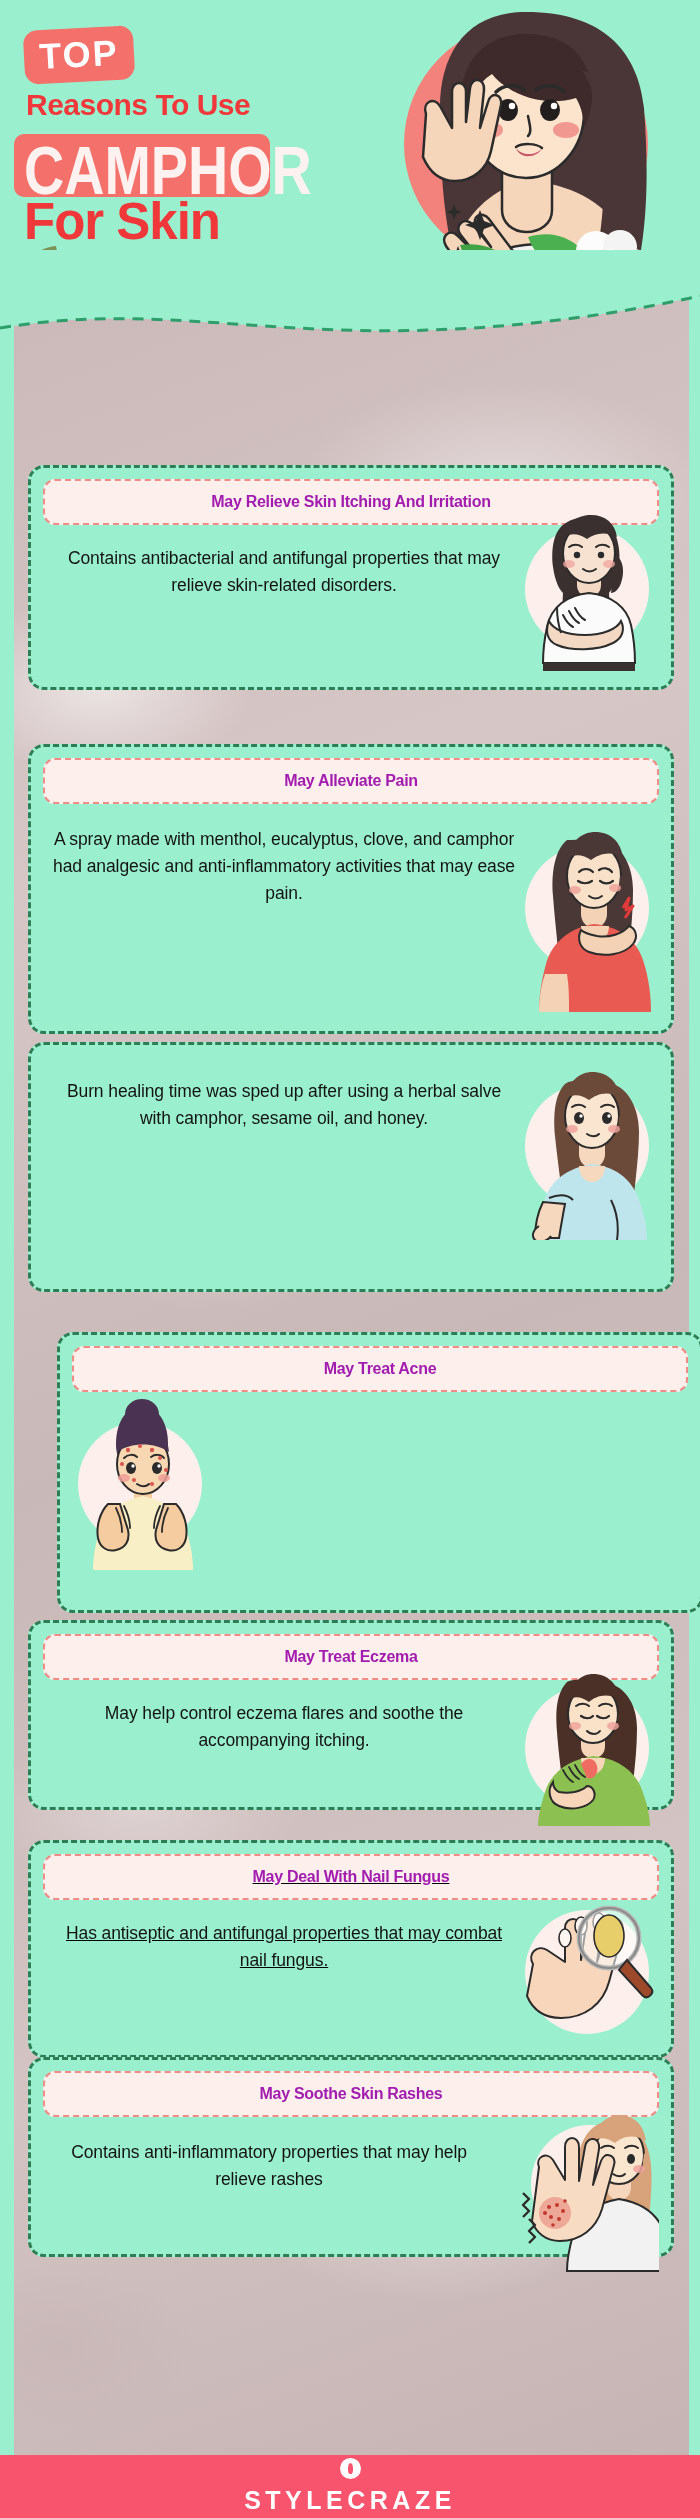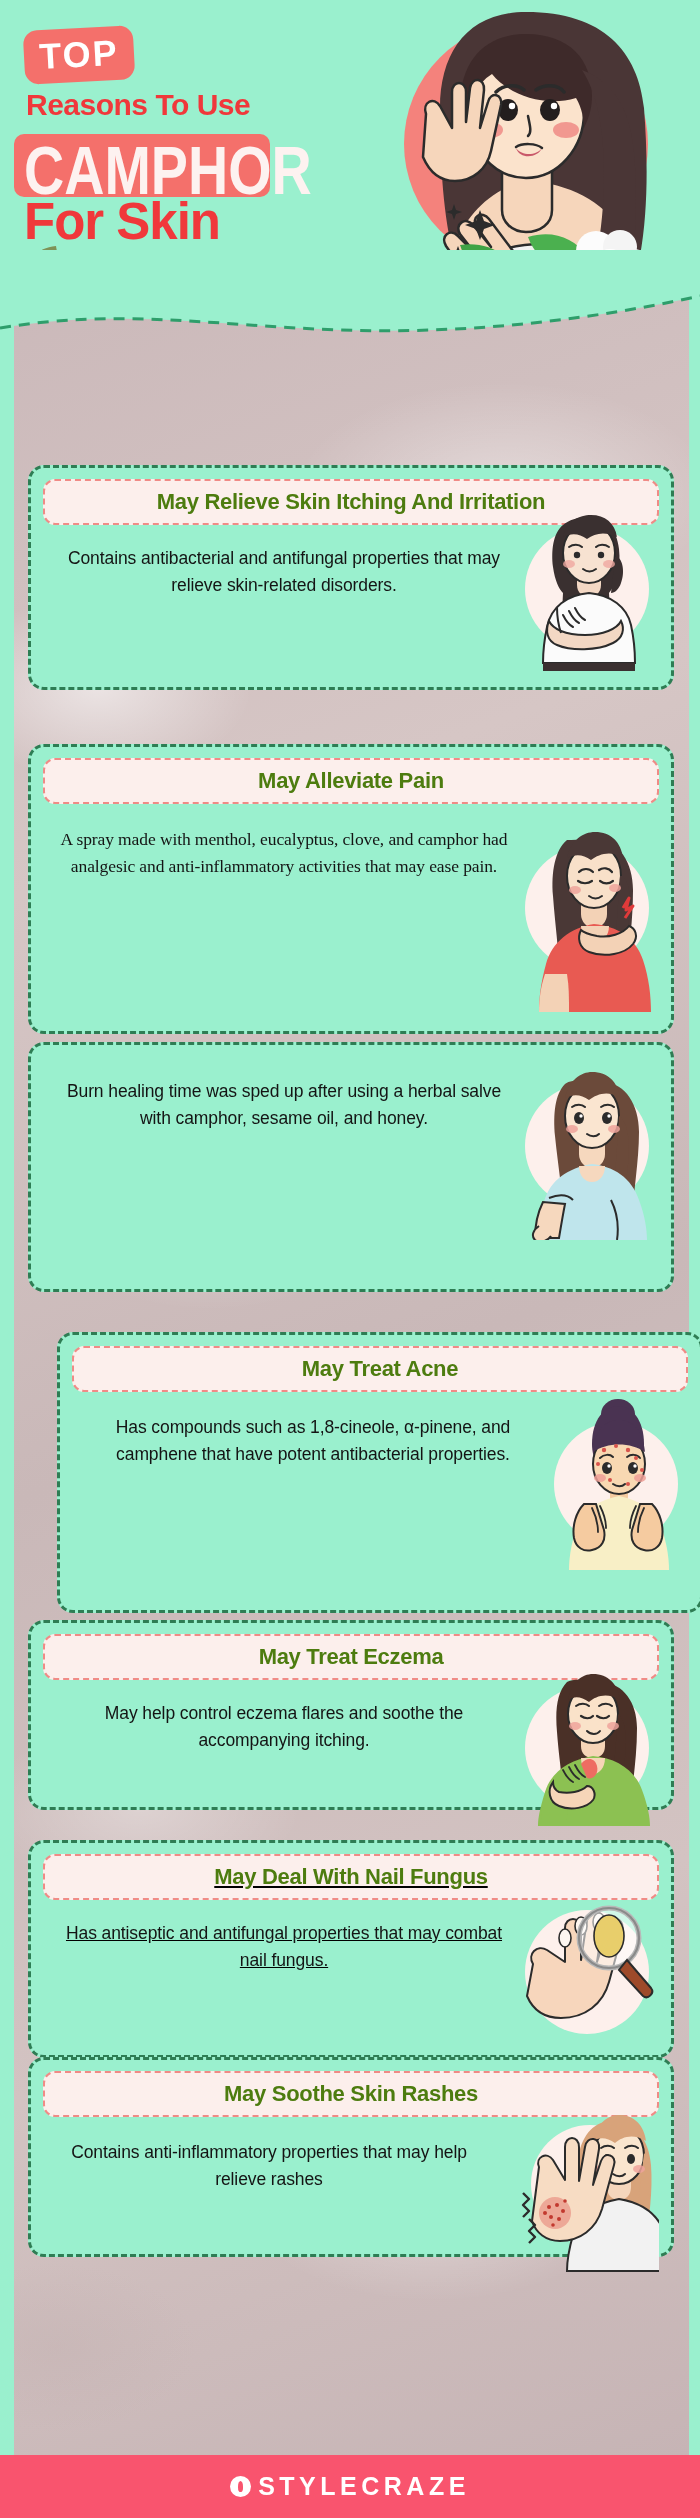--- a/index.html
+++ b/index.html
@@ -108,22 +108,22 @@
   }
   .card-head {
     background:#FCEFEC;
     border:2px dashed #F08B86;
     border-radius:12px;
     height:46px;
     display:flex; align-items:center; justify-content:center;
     padding:0 10px;
   }
   .card-head span {
-    color:#4d7c0f;
-    font-size:22px;
+    color:#a21caf;
+    font-size:16px;
     font-weight:bold;
     letter-spacing:-0.3px;
     text-align:center;
     white-space:nowrap;
   }
   .card-body { position:relative; display:flex; }
   .card-text {
     flex:1;
     padding:16px 4px 4px 10px;
     color:#141414;
@@ -143,20 +143,21 @@
   }
   .art-svg { position:absolute; left:0; top:-14px; width:140px; height:160px; }
 
   
   .footer {
     position:absolute; left:0; bottom:0;
     width:700px; height:63px;
     background:#F9546E;
     display:flex; align-items:center; justify-content:center;
     gap:7px;
+    flex-direction:column;
   }
   .footer-logo-mark {
     width:21px; height:21px; border-radius:50%;
     background:#FFFFFF;
     display:flex; align-items:center; justify-content:center;
   }
   .footer-logo-mark i {
     display:block; width:5px; height:11px;
     border-radius:50% 50% 40% 40%;
     background:#F9546E;
@@ -294,21 +295,21 @@
           </svg>
         </div>
       </div>
     </div>
 
     <div class="card" style="top:744px;height:290px;">
       <div class="card-head">
         <span>May Alleviate Pain</span>
       </div>
       <div class="card-body">
-        <div class="card-text" style="padding-top:22px;font-family:Liberation Serif, serif;">A spray made with menthol, eucalyptus, clove, and camphor had analgesic and anti-inflammatory activities that may ease pain.</div>
+        <div class="card-text" style="padding-top:22px;">A spray made with menthol, eucalyptus, clove, and camphor had analgesic and anti-inflammatory activities that may ease pain.</div>
         <div class="card-art">
           <div class="art-circle" style="top:42px;"></div>
           <svg class="art-svg" style="top:20px;height:190px;" viewBox="0 0 140 190">
             <path d="M48 16c-12 10-16 32-14 56 2 28 6 54 6 78h68c2-26 6-54 6-84 0-28-14-48-34-50-12-1-24 0-32 0z" fill="#4A3836"></path>
             <path d="M62 60h26v30c0 8-6 14-13 14s-13-6-13-14z" fill="#F3D2B6"></path>
             <ellipse cx="75" cy="52" rx="27" ry="32" fill="#F8E0C9" stroke="#2B2B2B" stroke-width="2"></ellipse>
             <path d="M48 34c4-18 16-26 28-26 16 0 26 10 28 26-12-8-24-4-32 2-8-6-16-6-24-2z" fill="#4A3836"></path>
             <path d="M103 52c8 4 10 26 6 52-2 16-8 28-14 34l6-86z" fill="#4A3836"></path>
             <path d="M60 48c4-4 10-4 14 0M80 46c4-3 10-2 13 2" stroke="#2B2B2B" stroke-width="2.2" fill="none" stroke-linecap="round"></path>
             <path d="M59 57c4 3 10 3 14 0M81 57c4 3 9 3 13 0" stroke="#2B2B2B" stroke-width="2.2" fill="none" stroke-linecap="round"></path>
@@ -353,21 +354,20 @@
           </svg>
         </div>
       </div>
     </div>
 
     <div class="card" style="top:1332px;height:281px;margin-left:29px;">
       <div class="card-head">
         <span>May Treat Acne</span>
       </div>
       <div class="card-body">
-        <div class="card-text" style="padding-top:22px;">Has compounds such as 1,8-cineole, α-pinene, and camphene that have potent antibacterial properties.</div>
         <div class="card-art">
           <div class="art-circle" style="top:30px;"></div>
           <svg class="art-svg" style="top:0px;height:180px;" viewBox="0 0 140 180">
             <ellipse cx="70" cy="22" rx="17" ry="15" fill="#4A3352"></ellipse>
             <path d="M62 34h16v10H62z" fill="#B27C8C"></path>
             <path d="M44 52c0-24 12-38 26-38s26 14 26 38c0 8-2 14-4 18H48c-2-4-4-10-4-18z" fill="#4A3352"></path>
             <path d="M62 80h18v24c0 7-5 11-9 11s-9-4-9-11z" fill="#F5CBA0"></path>
             <ellipse cx="71" cy="72" rx="26" ry="30" fill="#F8D8B2" stroke="#2B2B2B" stroke-width="2"></ellipse>
             <path d="M45 60c2-22 12-32 26-32s24 10 26 32c-14-10-38-10-52 0z" fill="#4A3352"></path>
             <ellipse cx="59" cy="76" rx="5" ry="6" fill="#2B2B2B"></ellipse>

